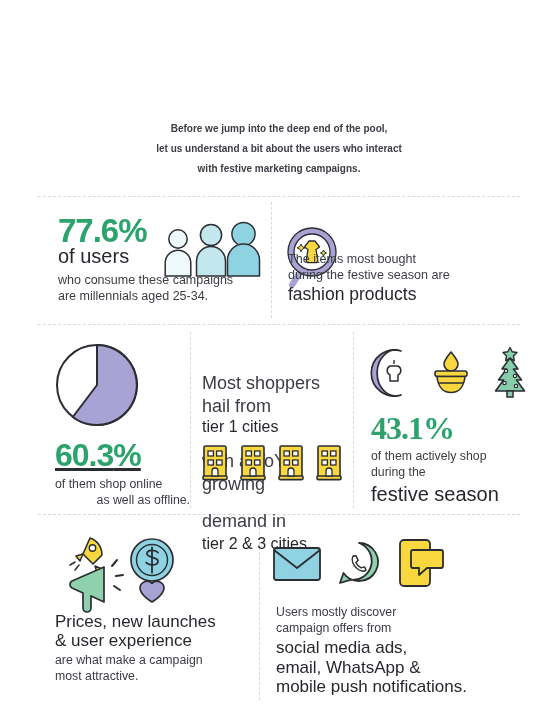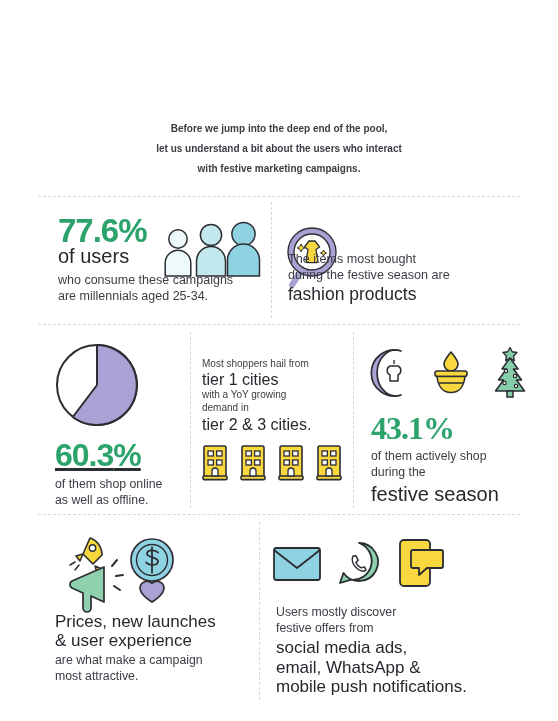--- a/index.html
+++ b/index.html
@@ -72,21 +72,21 @@
   #b2 .l2 { font-size: 17.5px; margin-top: 2px; }
   .magnifier { position: absolute; left: 285px; top: 228px; }
 
   
   #b3 { left: 55px; top: 343px; width: 135px; }
   #b3 .n { font-size: 32px; margin-top: 12px; }
   #b3 .sub { font-size: 12.3px; margin-top: 6px; }
 
   
   #b4 { left: 202px; top: 358px; width: 140px; }
-  #b4 .l { font-size: 10px; }
+  #b4 .l { font-size: 18px; margin-top: 14px; }
   #b4 .lb { font-size: 16px; }
   .cities { position: absolute; left: 201px; top: 443px; display: flex; gap: 10px; }
 
   
   #b5 { left: 371px; top: 412px; width: 146px; }
   #b5 .n { font-size: 32px; }
   #b5 .sub { font-size: 12.3px; margin-top: 5px; }
   #b5 .fs { font-size: 20px; margin-top: 3px; }
   .festive-icons { position: absolute; left: 368px; top: 346px; display: flex; gap: 9px; align-items: flex-end; }
 
@@ -169,21 +169,21 @@
         <circle cx="42" cy="42" r="40" fill="#ffffff" stroke="#2b2d33" stroke-width="2"></circle>
 
         <path d="M42,42 L42,2 A40,40 0 1 1 17.8,74 Z" fill="#a8a3d4" stroke="#2b2d33" stroke-width="2" stroke-linejoin="round"></path>
       </svg>
     </div>
     <div class="num-row" style="display:flex;align-items:flex-start;text-decoration:underline;">
       <span class="big-num n">60.3</span>
       <span class="big-num n pct">%</span>
     </div>
     <div class="reg-line sub">of them shop online</div>
-    <div class="reg-line sub" style="margin-top:0;">as well as offline.</div>
+    <div class="reg-line sub" style="margin-top:0;text-align:right;">as well as offline.</div>
   </div>
 
   <div class="sect" id="b4">
     <div class="reg-line l">Most shoppers hail from</div>
     <div class="bold-line lb">tier 1 cities</div>
     <div class="reg-line l">with a YoY growing</div>
     <div class="reg-line l">demand in</div>
     <div class="bold-line lb" style="margin-top:2px;">tier 2 &amp; 3 cities.</div>
   </div>
   <div class="cities">
@@ -324,19 +324,19 @@
     </div>
     <div>
       <svg width="56" height="50" viewBox="0 0 56 50">
         <rect x="4" y="2" width="30" height="46" rx="4" fill="#f9d83f" stroke="#2b2d33" stroke-width="1.8"></rect>
         <path d="M17,12 h28 a2,2 0 0 1 2,2 v14 a2,2 0 0 1 -2,2 h-14 l-8,7 v-7 h-6 a2,2 0 0 1 -2,-2 v-14 a2,2 0 0 1 2,-2 Z" fill="#f9d83f" stroke="#2b2d33" stroke-width="1.8" stroke-linejoin="round"></path>
       </svg>
     </div>
   </div>
   <div class="sect" id="b7">
     <div class="reg-line l">Users mostly discover</div>
-    <div class="reg-line l">festive offers from</div>
+    <div class="reg-line l">campaign offers from</div>
     <div class="bold-line lb">social media ads,</div>
     <div class="bold-line lb" style="margin-top:0;">email, WhatsApp &amp;</div>
     <div class="bold-line lb" style="margin-top:0;">mobile push notifications.</div>
   </div>
 
 </div>
 
 </body></html>

